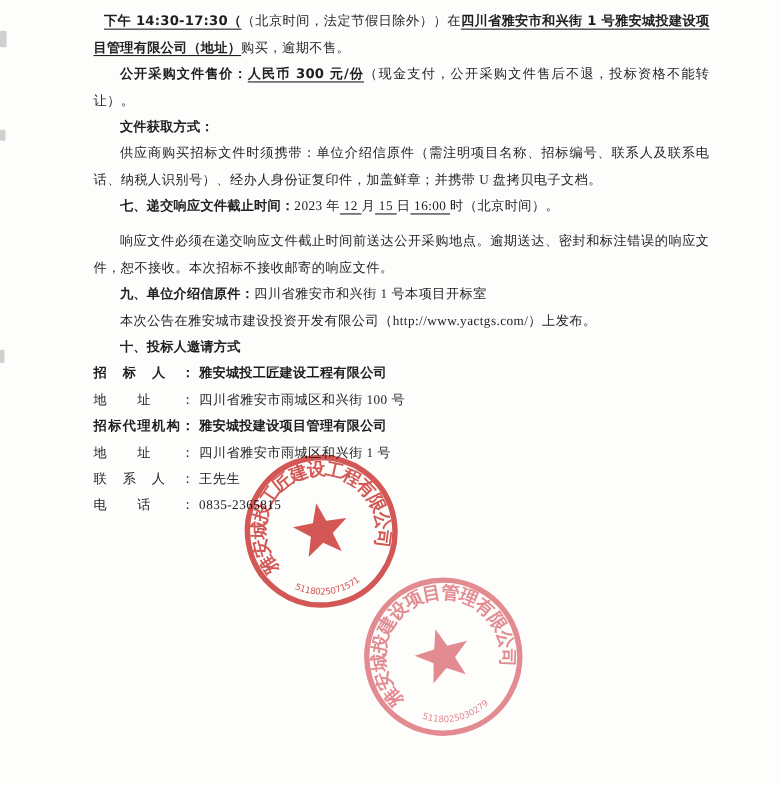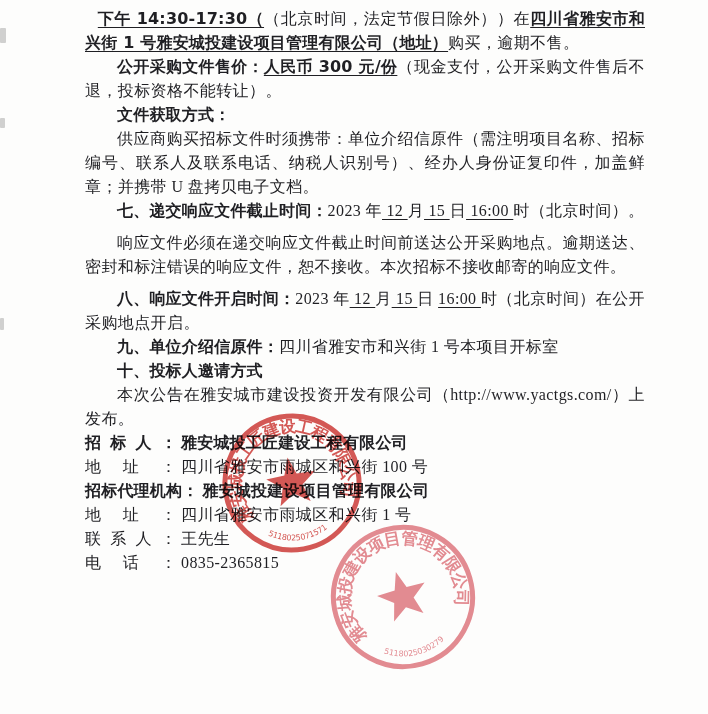--- a/index.html
+++ b/index.html
@@ -8,21 +8,21 @@
     width:708px;height:714px;position:relative;overflow:hidden;
     background:#f6f6f4;
     font-family:"Liberation Serif","DejaVu Serif",serif;
   }
   .page{
     position:absolute;left:0;top:0;width:708px;height:714px;
     background:#fdfdfc;
   }
   .textblock{
     position:absolute;left:85px;top:7px;width:560px;
-    font-size:16px;line-height:24px;letter-spacing:0.4px;
+    font-size:12px;line-height:24px;letter-spacing:0.4px;
     color:#1f1f23;text-align:justify;
   }
   .textblock p{margin:0;padding:0;}
   .ind{text-indent:2em;}
   .cont{text-indent:0.8em;}
   .mt8{margin-top:8px !important;}
   .b{
     font-weight:700;
     font-family:"DejaVu Sans","Liberation Sans",sans-serif;
     letter-spacing:0.2px;
@@ -58,27 +58,26 @@
     <p class="ind"><span class="b">公开采购文件售价：</span><span class="b u">人民币 300 元/份</span><span>（现金支付，公开采购文件售后不退，投标资格不能转让）。</span></p>
 
     <p class="ind"><span class="b">文件获取方式：</span></p>
 
     <p class="ind"><span>供应商购买招标文件时须携带：单位介绍信原件（需注明项目名称、招标编号、联系人及联系电话、纳税人识别号）、经办人身份证复印件，加盖鲜章；并携带 U 盘拷贝电子文档。</span></p>
 
     <p class="ind"><span class="b">七、递交响应文件截止时间：</span><span>2023 年</span><span class="u"> 12 </span><span>月</span><span class="u"> 15  </span><span>日</span><span class="u"> 16:00 </span><span>时（北京时间）。</span></p>
 
     <p class="ind mt8"><span>响应文件必须在递交响应文件截止时间前送达公开采购地点。逾期送达、密封和标注错误的响应文件，恕不接收。本次招标不接收邮寄的响应文件。</span></p>
 
-    <p class="ind mt8"><span class="b">八、响应文件开启时间：</span><span>2023 年</span><span class="u"> 12 </span><span>月</span><span class="u"> 15 </span><span>日 </span><span class="u">16:00 </span><span>时（北京时间）在公开采购地点开启。</span></p>
 
     <p class="ind"><span class="b">九、单位介绍信原件：</span><span>四川省雅安市和兴街 1 号本项目开标室</span></p>
 
+    <p class="ind"><span>本次公告在雅安城市建设投资开发有限公司（http://www.yactgs.com/）上发布。</span></p>
+
     <p class="ind"><span class="b">十、投标人邀请方式</span></p>
-
-    <p class="ind"><span>本次公告在雅安城市建设投资开发有限公司（http://www.yactgs.com/）上发布。</span></p>
 
 
     <p class="crow b"><span class="clabel">招标人：</span><span class="cval">雅安城投工匠建设工程有限公司</span></p>
     <p class="crow"><span class="clabel">地址：</span><span class="cval">四川省雅安市雨城区和兴街 100 号</span></p>
     <p class="crow b"><span class="clabel">招标代理机构：</span><span class="cval">雅安城投建设项目管理有限公司</span></p>
     <p class="crow"><span class="clabel">地址：</span><span class="cval">四川省雅安市雨城区和兴街 1 号</span></p>
     <p class="crow"><span class="clabel">联系人：</span><span class="cval">王先生</span></p>
     <p class="crow"><span class="clabel">电话：</span><span class="cval">0835-2365815</span></p>
 
   </div>

